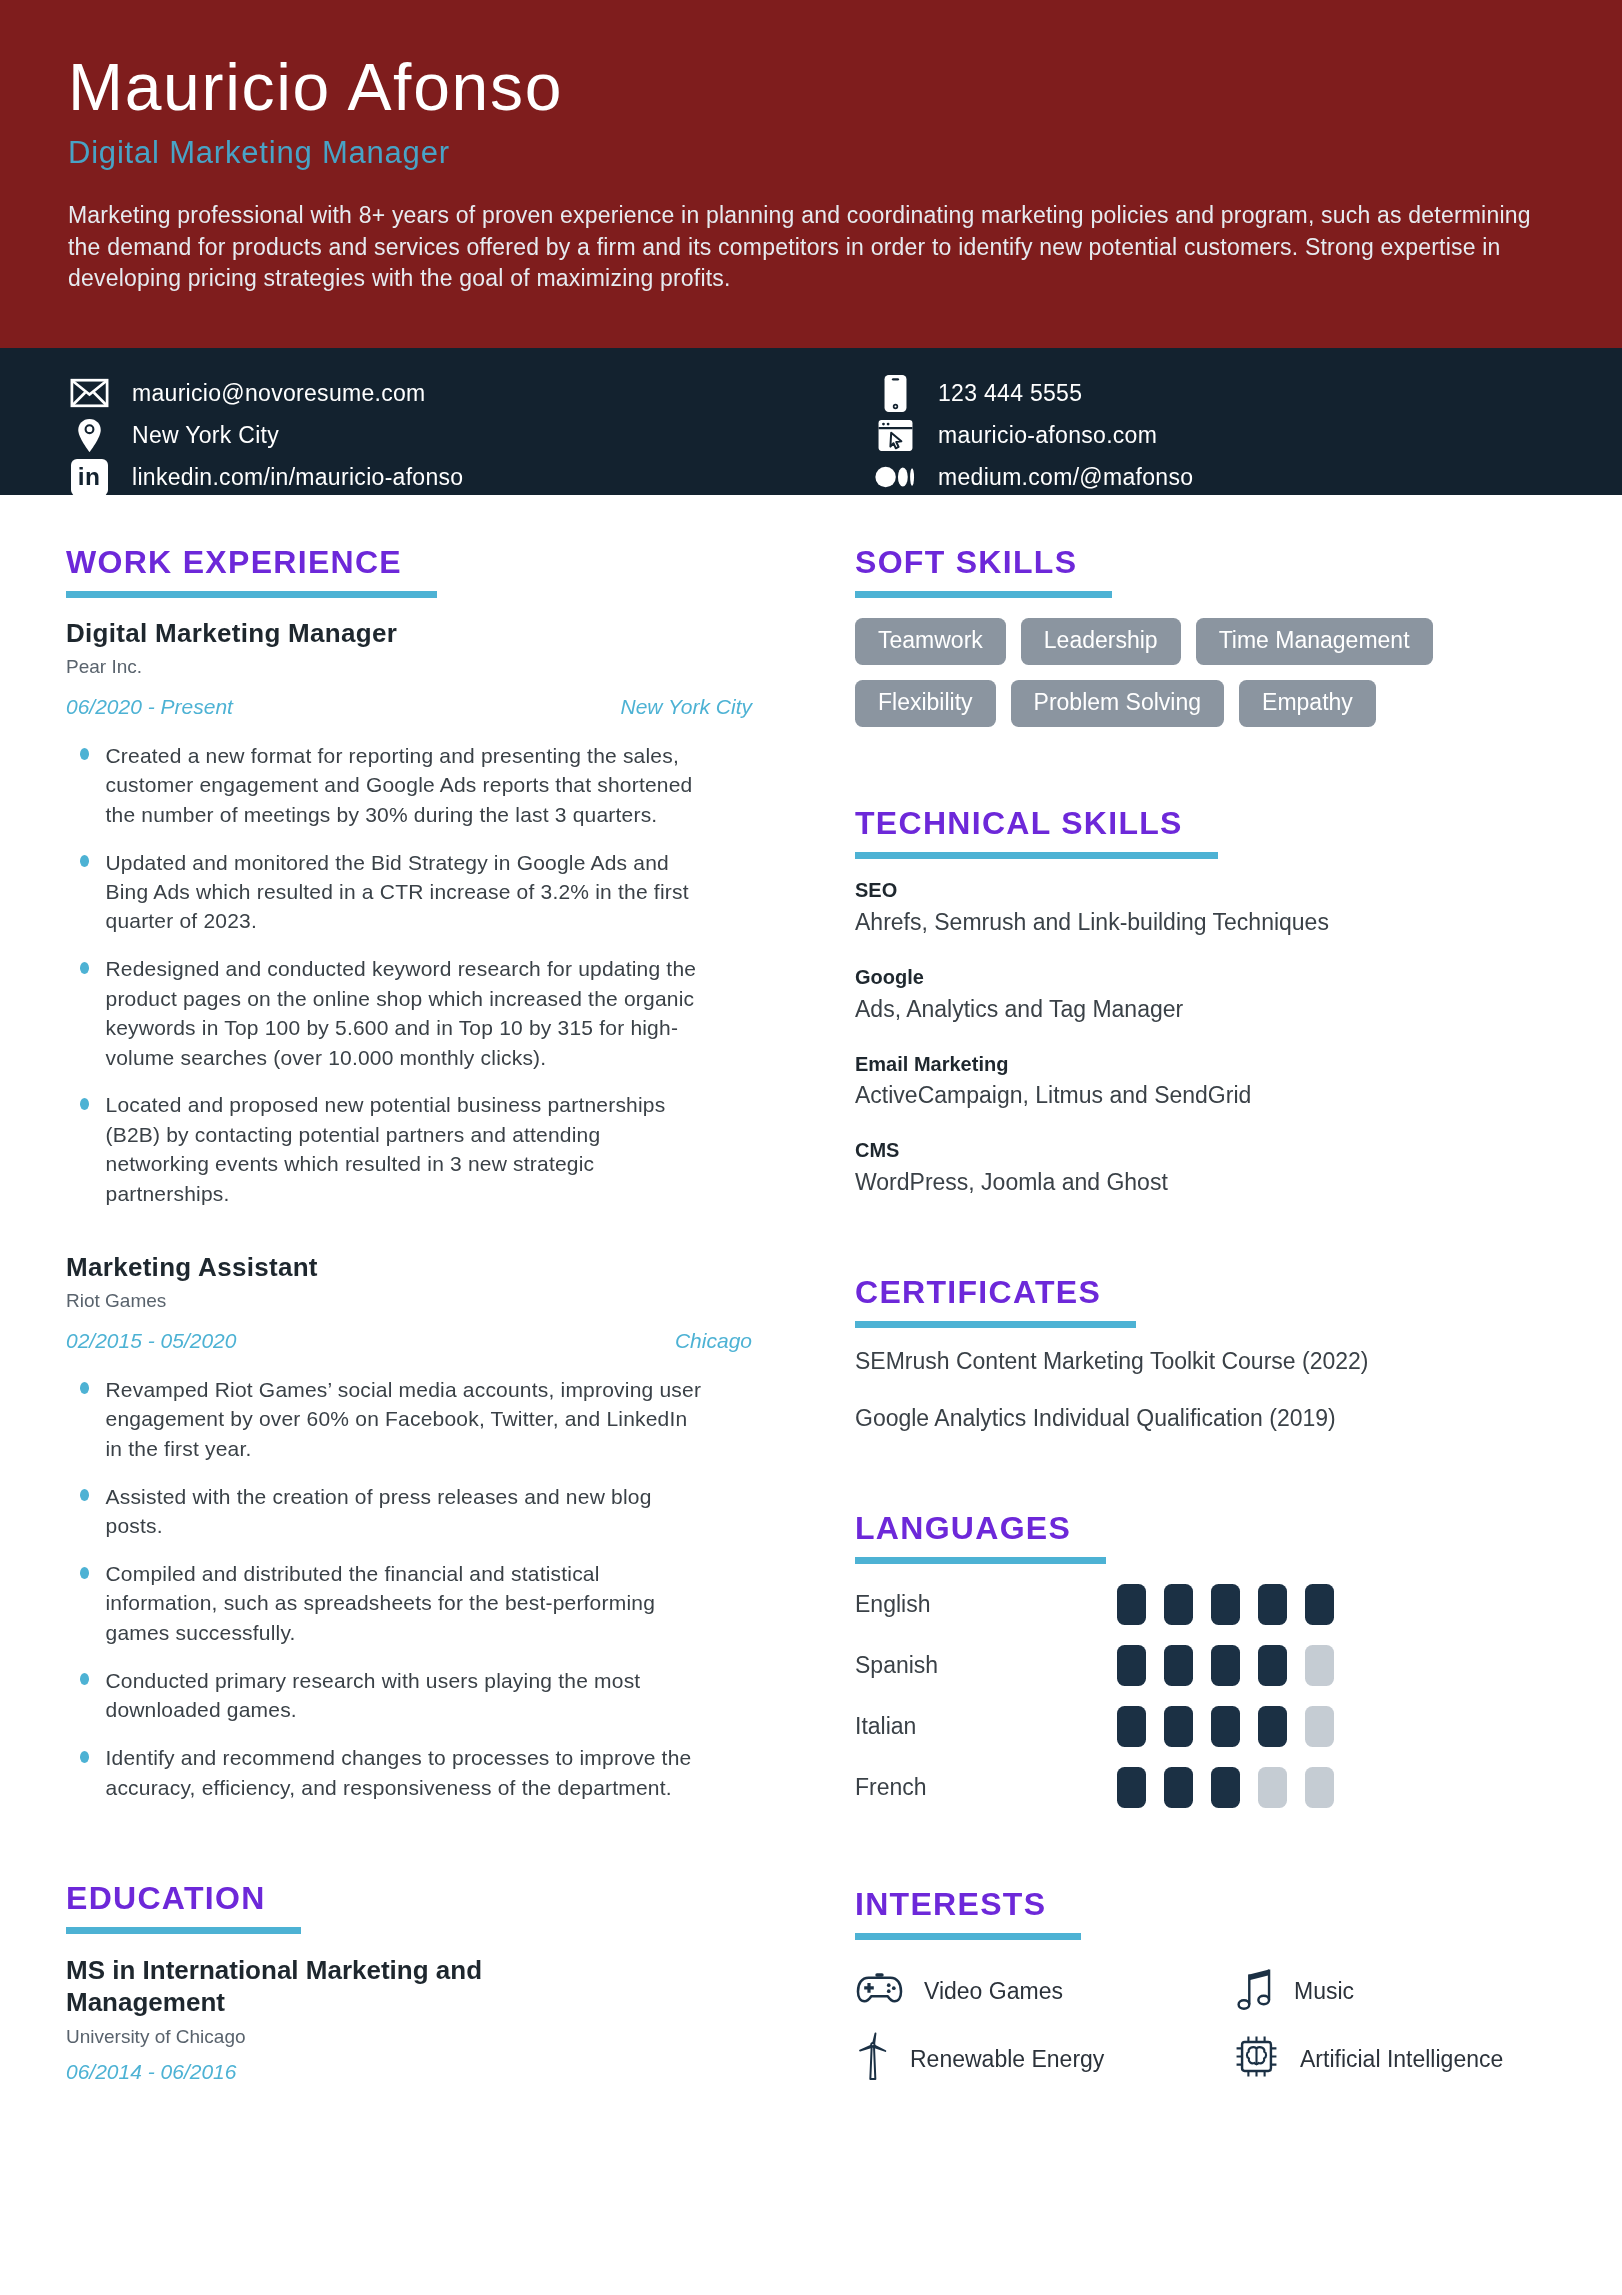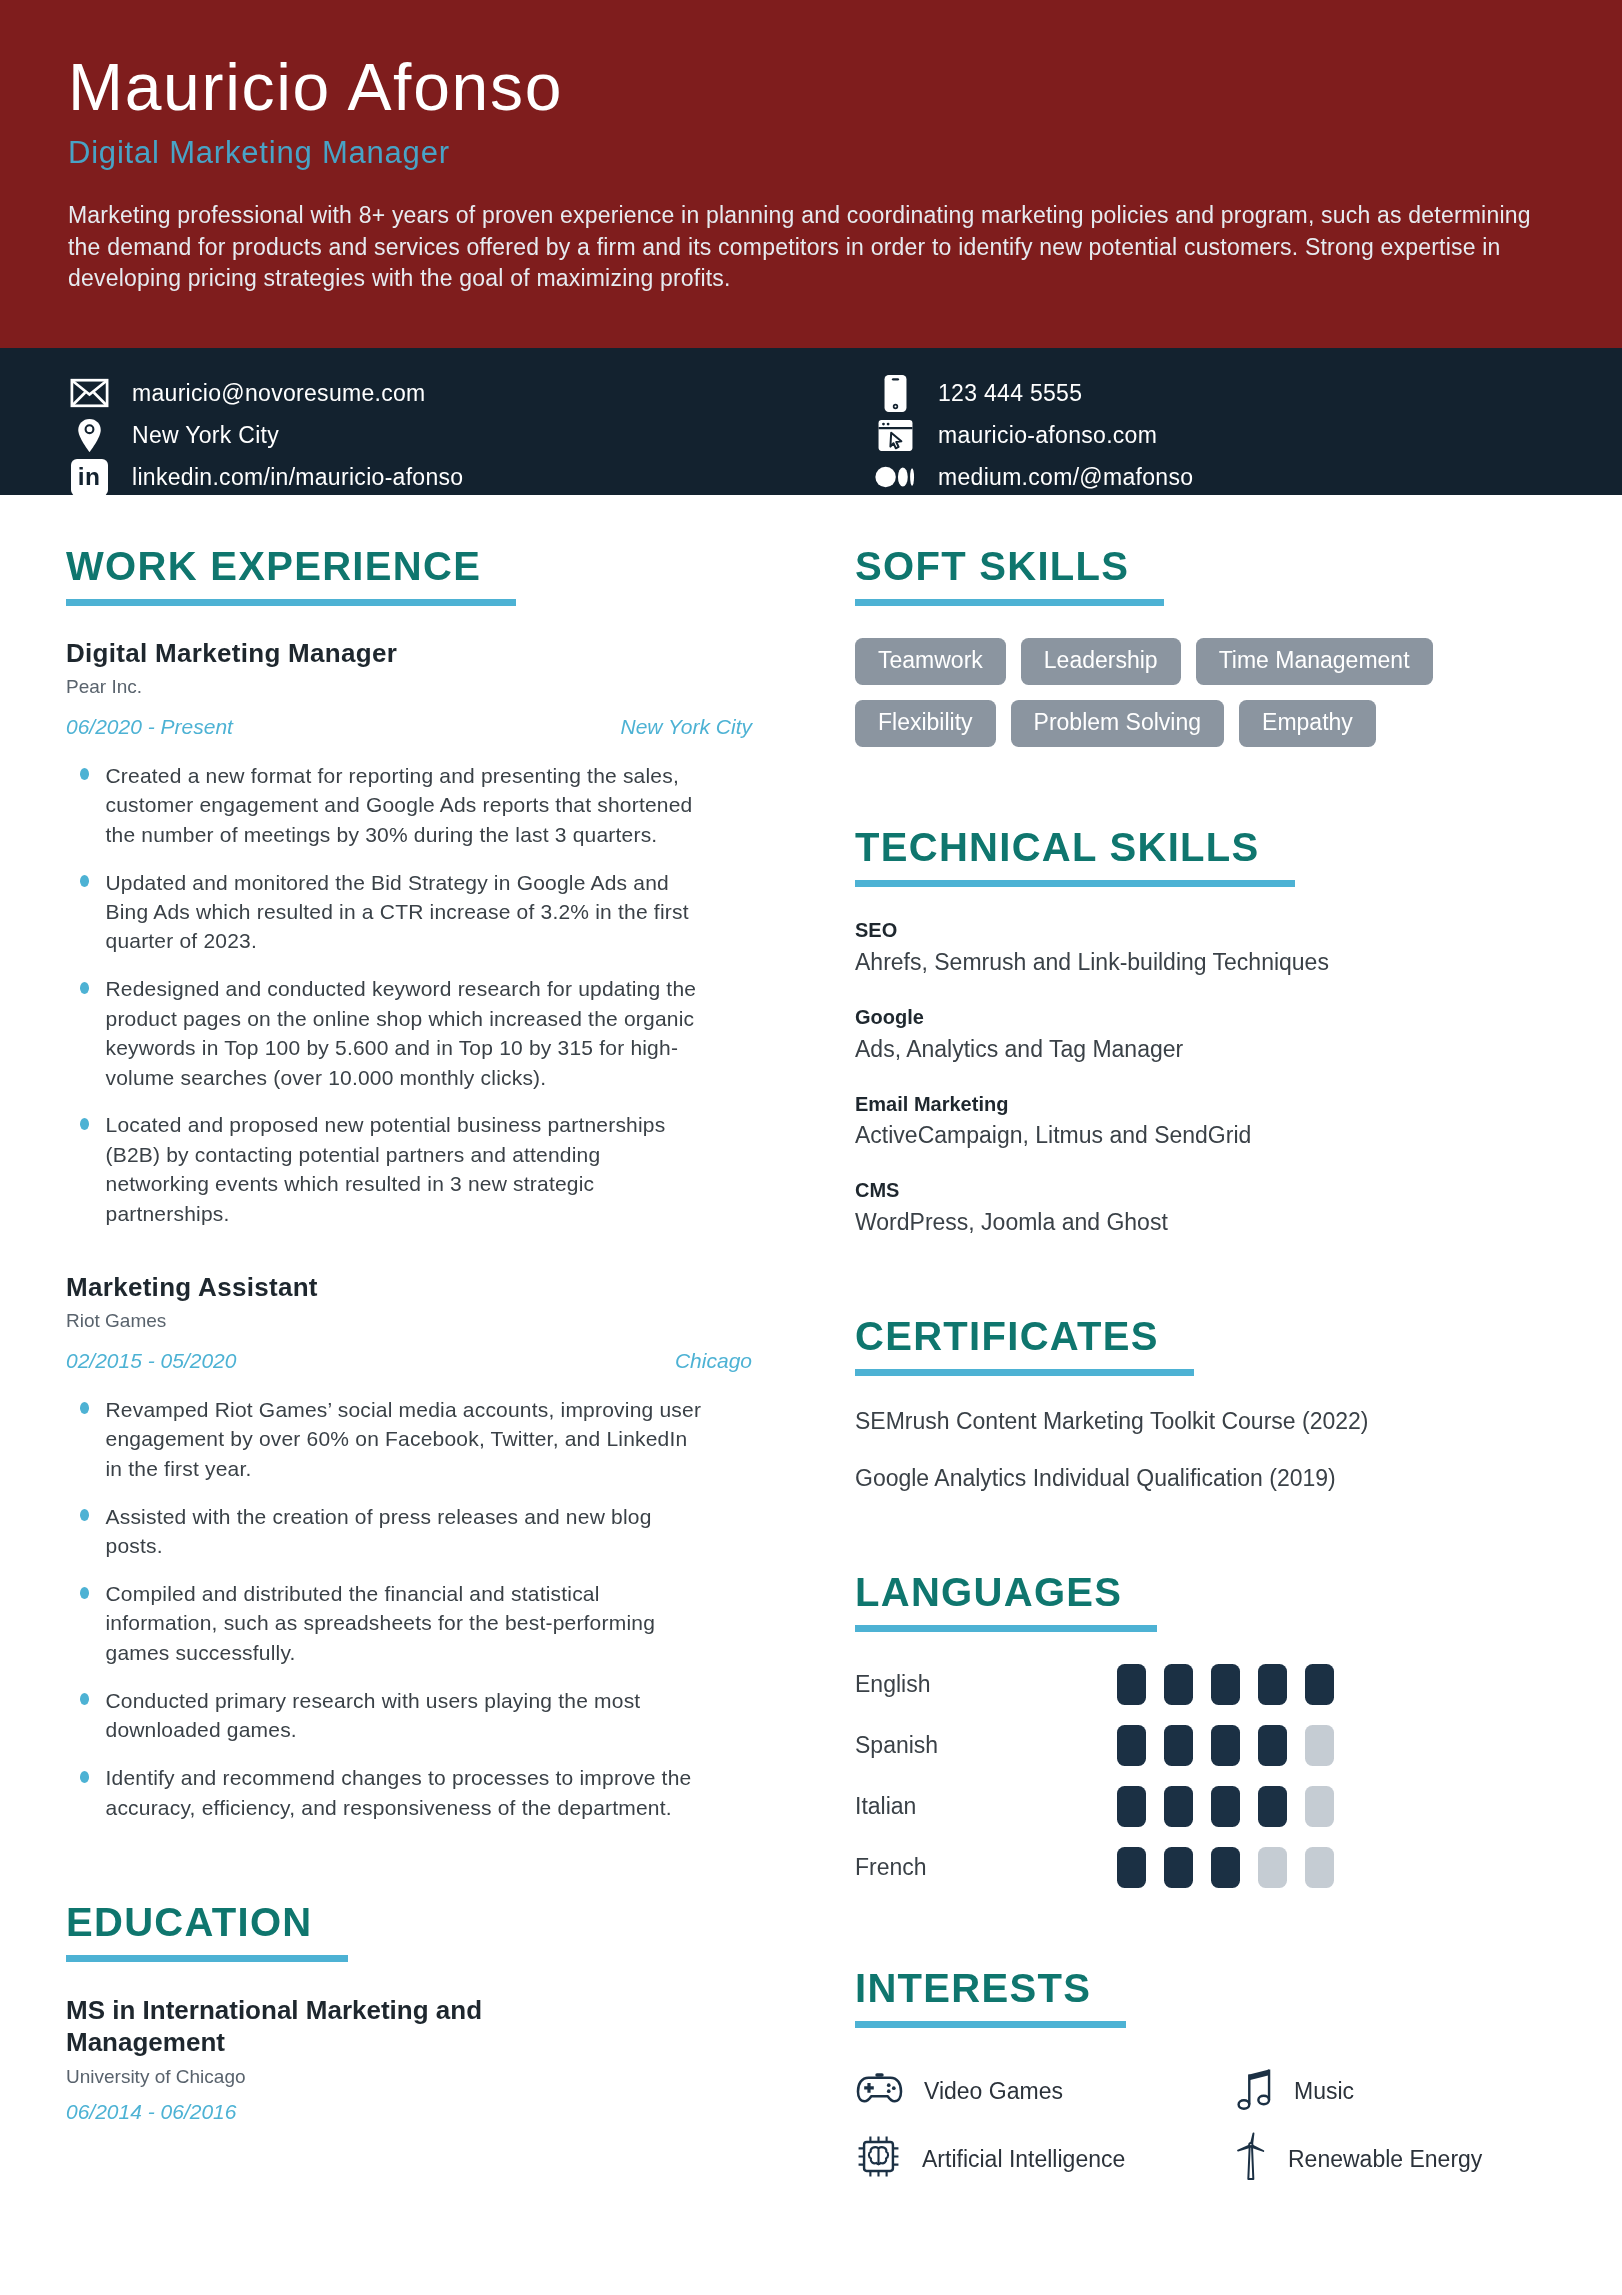--- a/index.html
+++ b/index.html
@@ -17,22 +17,22 @@
     display:grid; grid-template-columns:1fr 1fr; }
   .contact-col { display:flex; flex-direction:column; justify-content:space-between; }
   .contact-col.right { padding-left:63px; }
   .contact-item { display:flex; align-items:center; gap:22px; color:#ffffff; font-size:23px; font-weight:300; letter-spacing:0.3px; }
   .cicon { width:42px; height:42px; display:flex; align-items:center; justify-content:center; flex:0 0 42px; }
   .li-badge { width:37px; height:37px; background:#ffffff; color:#13222f; border-radius:6px;
     display:flex; align-items:center; justify-content:center; font-size:24.5px; font-weight:700; }
   
   .body-grid { padding:49px 66px 34px; display:grid; grid-template-columns:686px 1fr; column-gap:103px; }
   h2.sec {
-    color:#0f766e; font-size:40px; font-weight:700; letter-spacing:1.3px;
-    display:inline-block; border-bottom:7.6px solid #4db2d4; padding:0 35px 10px 0; margin:0 0 32px;
+    color:#6d28d9; font-size:32px; font-weight:700; letter-spacing:1.3px;
+    display:inline-block; border-bottom:7.6px solid #4db2d4; padding:0 35px 10px 0; margin:0 0 20px;
   }
   section { display:block; }
   .spaced { margin-top:78px; }
   .job h3 { font-size:26px; font-weight:700; color:#1e272e; margin:0; letter-spacing:0.3px; }
   .company { font-size:19px; color:#59636d; font-weight:300; margin-top:6.8px; }
   .meta-row { display:flex; justify-content:space-between; font-style:italic; color:#4db2d4;
     font-size:21px; font-weight:300; margin:17px 0 22px; }
   ul.bullets { list-style:none; margin:0; padding:0 46px 0 13.5px; }
   ul.bullets li { position:relative; padding-left:26px; font-size:21px; line-height:1.4;
     color:#3a4147; font-weight:300; margin-bottom:18.6px; letter-spacing:0.2px; }
@@ -284,40 +284,40 @@
                   <ellipse cx="18.8" cy="21.6" rx="3.3" ry="2.6" fill="none" stroke="#1b3044" stroke-width="1.5"></ellipse>
                   <line x1="9.9" y1="24.2" x2="9.9" y2="5.8" stroke="#1b3044" stroke-width="1.5"></line>
                   <line x1="22.1" y1="21.4" x2="22.1" y2="2.8" stroke="#1b3044" stroke-width="1.5"></line>
                   <path d="M9.9 5.8 L22.1 2.8 L22.1 6.4 L9.9 9.4 Z" fill="#1b3044"></path>
                 </svg>
             </span>
             <span>Music</span>
           </div>
           <div class="interest">
             <span>
+              <svg width="35" height="49" viewBox="0 0 21 29">
+                  <path d="M10 8.5 L9.2 28 h3 L11.4 8.5 Z" fill="none" stroke="#1b3044" stroke-width="1.2" stroke-linejoin="round"></path>
+                  <circle cx="10.7" cy="7.4" r="1" fill="none" stroke="#1b3044" stroke-width="1.1"></circle>
+                  <path d="M10.9 6.3 L12.3 0.6 L11.6 6.5 Z" fill="none" stroke="#1b3044" stroke-width="1.1" stroke-linejoin="round"></path>
+                  <path d="M9.7 7.9 L3 10.9 L9.9 8.9 Z" fill="none" stroke="#1b3044" stroke-width="1.1" stroke-linejoin="round"></path>
+                  <path d="M11.7 7.9 L18.2 11.2 L11.5 8.9 Z" fill="none" stroke="#1b3044" stroke-width="1.1" stroke-linejoin="round"></path>
+                </svg>
+            </span>
+            <span>Renewable Energy</span>
+          </div>
+          <div class="interest">
+            <span>
               <svg width="47" height="47" viewBox="0 0 29 29">
                   <rect x="5.6" y="5.6" width="17.8" height="17.8" rx="1.6" fill="none" stroke="#1b3044" stroke-width="1.5"></rect>
                   <path d="M9.5 2.2 v3.4 M14.5 2.2 v3.4 M19.5 2.2 v3.4 M9.5 23.4 v3.4 M14.5 23.4 v3.4 M19.5 23.4 v3.4 M2.2 9.5 h3.4 M2.2 14.5 h3.4 M2.2 19.5 h3.4 M23.4 9.5 h3.4 M23.4 14.5 h3.4 M23.4 19.5 h3.4" stroke="#1b3044" stroke-width="1.3"></path>
                   <path d="M14.5 9.3 C11.8 7.8 9.2 9.6 9.7 11.5 C8.1 12.4 8.3 14.9 9.8 15.7 C9.3 17.6 11.2 19.3 13.2 18.5 C13.7 19.1 14.5 19.2 14.5 19.2" fill="none" stroke="#1b3044" stroke-width="1.3" stroke-linecap="round"></path>
                   <path d="M14.5 9.3 C17.2 7.8 19.8 9.6 19.3 11.5 C20.9 12.4 20.7 14.9 19.2 15.7 C19.7 17.6 17.8 19.3 15.8 18.5 C15.3 19.1 14.5 19.2 14.5 19.2" fill="none" stroke="#1b3044" stroke-width="1.3" stroke-linecap="round"></path>
                   <line x1="14.5" y1="9.3" x2="14.5" y2="19.2" stroke="#1b3044" stroke-width="1.3"></line>
                 </svg>
             </span>
             <span>Artificial Intelligence</span>
           </div>
-          <div class="interest">
-            <span>
-              <svg width="35" height="49" viewBox="0 0 21 29">
-                  <path d="M10 8.5 L9.2 28 h3 L11.4 8.5 Z" fill="none" stroke="#1b3044" stroke-width="1.2" stroke-linejoin="round"></path>
-                  <circle cx="10.7" cy="7.4" r="1" fill="none" stroke="#1b3044" stroke-width="1.1"></circle>
-                  <path d="M10.9 6.3 L12.3 0.6 L11.6 6.5 Z" fill="none" stroke="#1b3044" stroke-width="1.1" stroke-linejoin="round"></path>
-                  <path d="M9.7 7.9 L3 10.9 L9.9 8.9 Z" fill="none" stroke="#1b3044" stroke-width="1.1" stroke-linejoin="round"></path>
-                  <path d="M11.7 7.9 L18.2 11.2 L11.5 8.9 Z" fill="none" stroke="#1b3044" stroke-width="1.1" stroke-linejoin="round"></path>
-                </svg>
-            </span>
-            <span>Renewable Energy</span>
-          </div>
         </div>
       </section>
     </div>
   </main>
 </div>
 
 
 </body></html>

